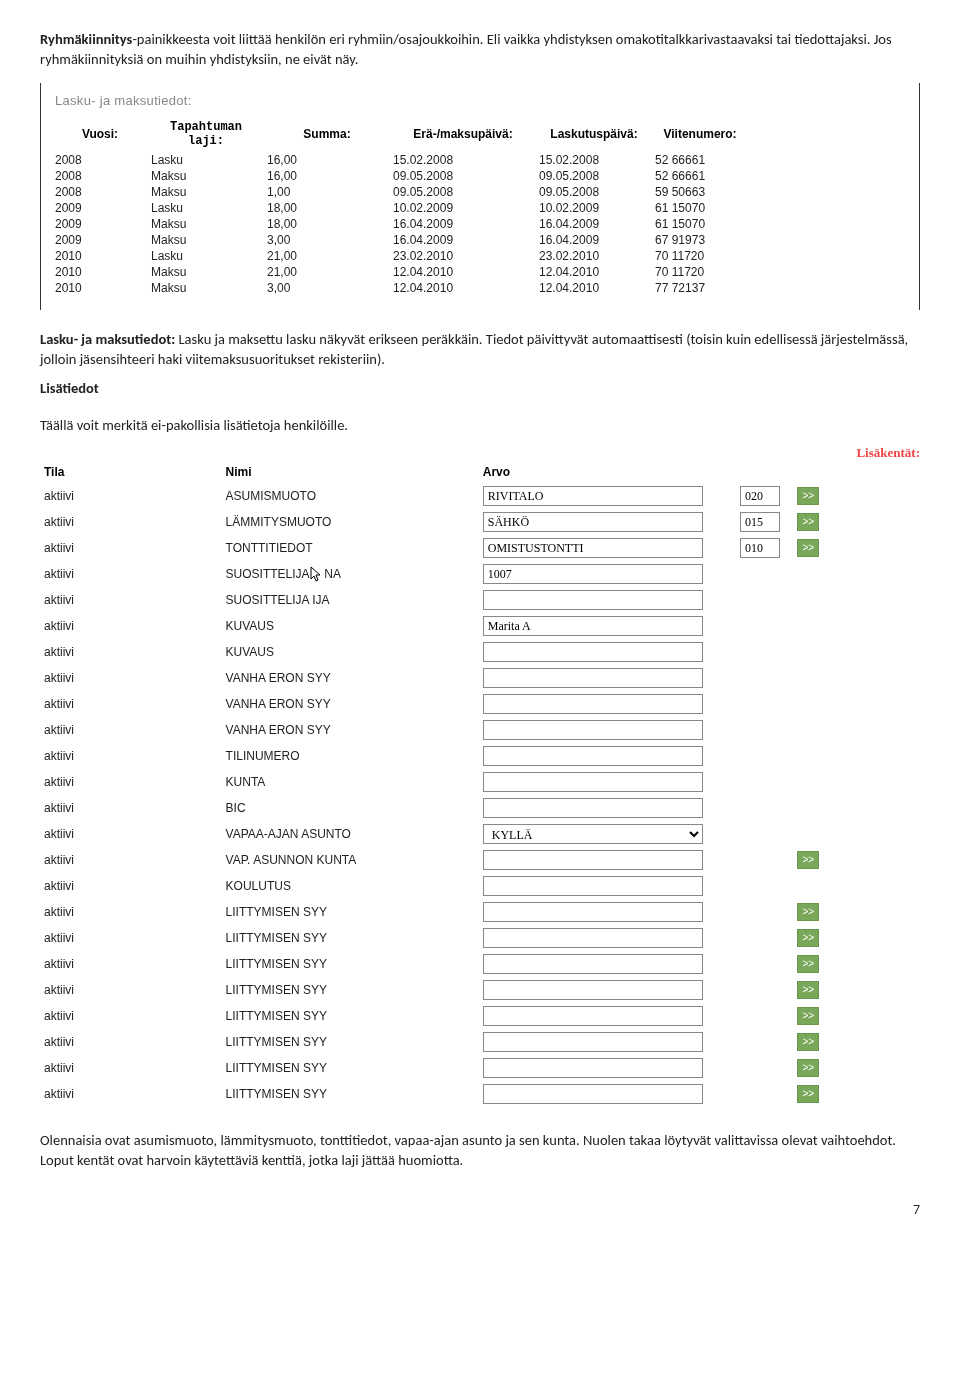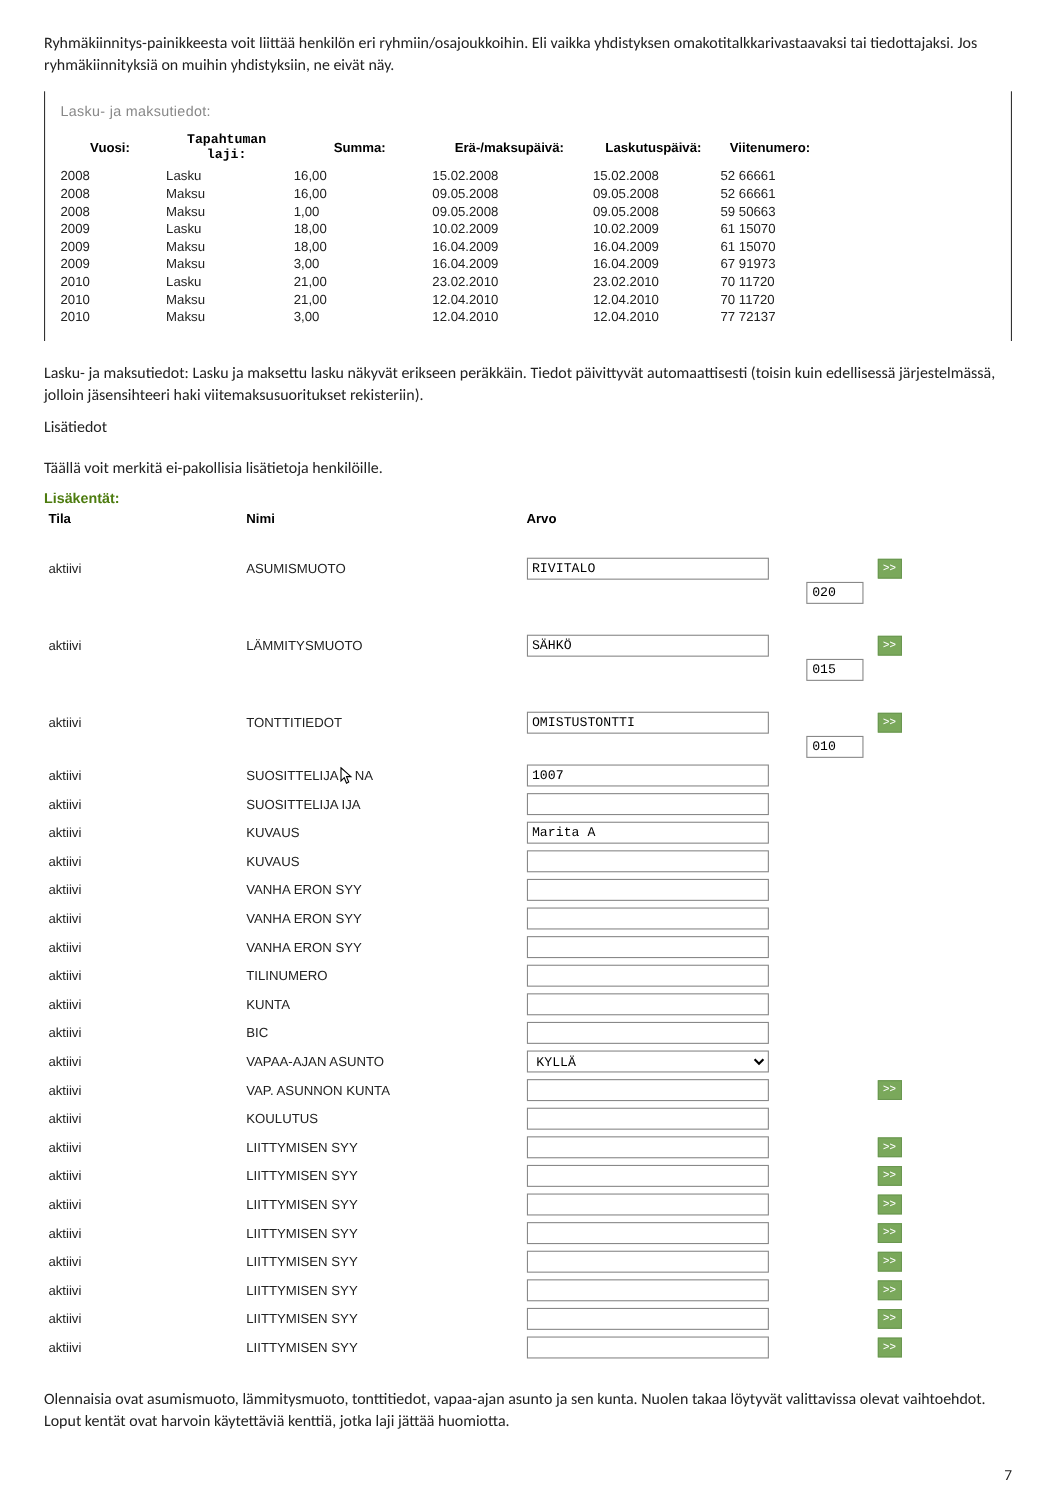--- a/index.html
+++ b/index.html
@@ -5,52 +5,52 @@
   body {
     font-family: Calibri, Arial, sans-serif;
     font-size: 14.5px;
     color: #222;
     margin: 0;
     padding: 30px 40px;
     background: #fff;
     width: 880px;
   }
   p { margin: 0 0 10px 0; line-height: 1.35; }
-  .bold { font-weight: normal; }
+  .bold { font-weight: bold; }
   .grey-header { color: #888; font-size: 13px; font-family: Tahoma, Arial, sans-serif; letter-spacing: 0.3px; }
   .panel { border-left: 1px solid #333; border-right: 1px solid #333; padding: 10px 14px 14px 14px; margin: 14px 0 20px 0; }
   table { border-collapse: collapse; font-family: Tahoma, Arial, sans-serif; font-size: 12px; color: #222; }
   .pay-table th { font-weight: bold; text-align: center; color: #000; padding: 2px 6px 4px 0; }
   .pay-table td { padding: 1px 6px 1px 0; }
   .c-vuosi { width: 90px; }
   .c-laji { width: 110px; font-family: Liberation Mono, monospace; }
   .c-summa { width: 120px; }
   .c-era { width: 140px; }
   .c-lpv { width: 110px; }
   .c-viite { width: 90px; }
-  .lisa-header { color: #4d7c0f; font-weight: bold; font-size: 13px; font-family: Liberation Sans, sans-serif; }
+  .lisa-header { color: #ef4444; font-weight: bold; font-size: 13px; font-family: Liberation Serif, serif; text-align: right; }
   .lisa-table { width: 790px; }
   .lisa-table th { font-weight: bold; text-align: left; padding: 4px 4px; color: #000; }
   .lisa-table td { padding: 3px 4px; vertical-align: middle; }
   .c-tila { width: 160px; }
   .c-nimi { width: 230px; }
   .c-arvo { width: 230px; }
   .c-code { width: 45px; }
   .c-btn { width: 26px; }
   input.text-sm, select.text-sm {
-    font-family: Liberation Mono, monospace;
+    font-family: Liberation Serif, serif;
     font-size: 12px;
     border: 1px solid #888;
     padding: 2px 4px;
     height: 20px;
     box-sizing: border-box;
     background: #fff;
   }
   .w-arvo { width: 220px; }
-  .w-code { width: 52px; margin-top: 44px; }
+  .w-code { width: 40px; }
   .go-btn {
     display: inline-block;
     width: 22px; height: 18px;
     background: #7aa85b;
     border: 1px solid #6a9750;
     box-sizing: border-box;
     text-align: center;
     color: #fff;
     font-size: 10px;
     line-height: 15px;

